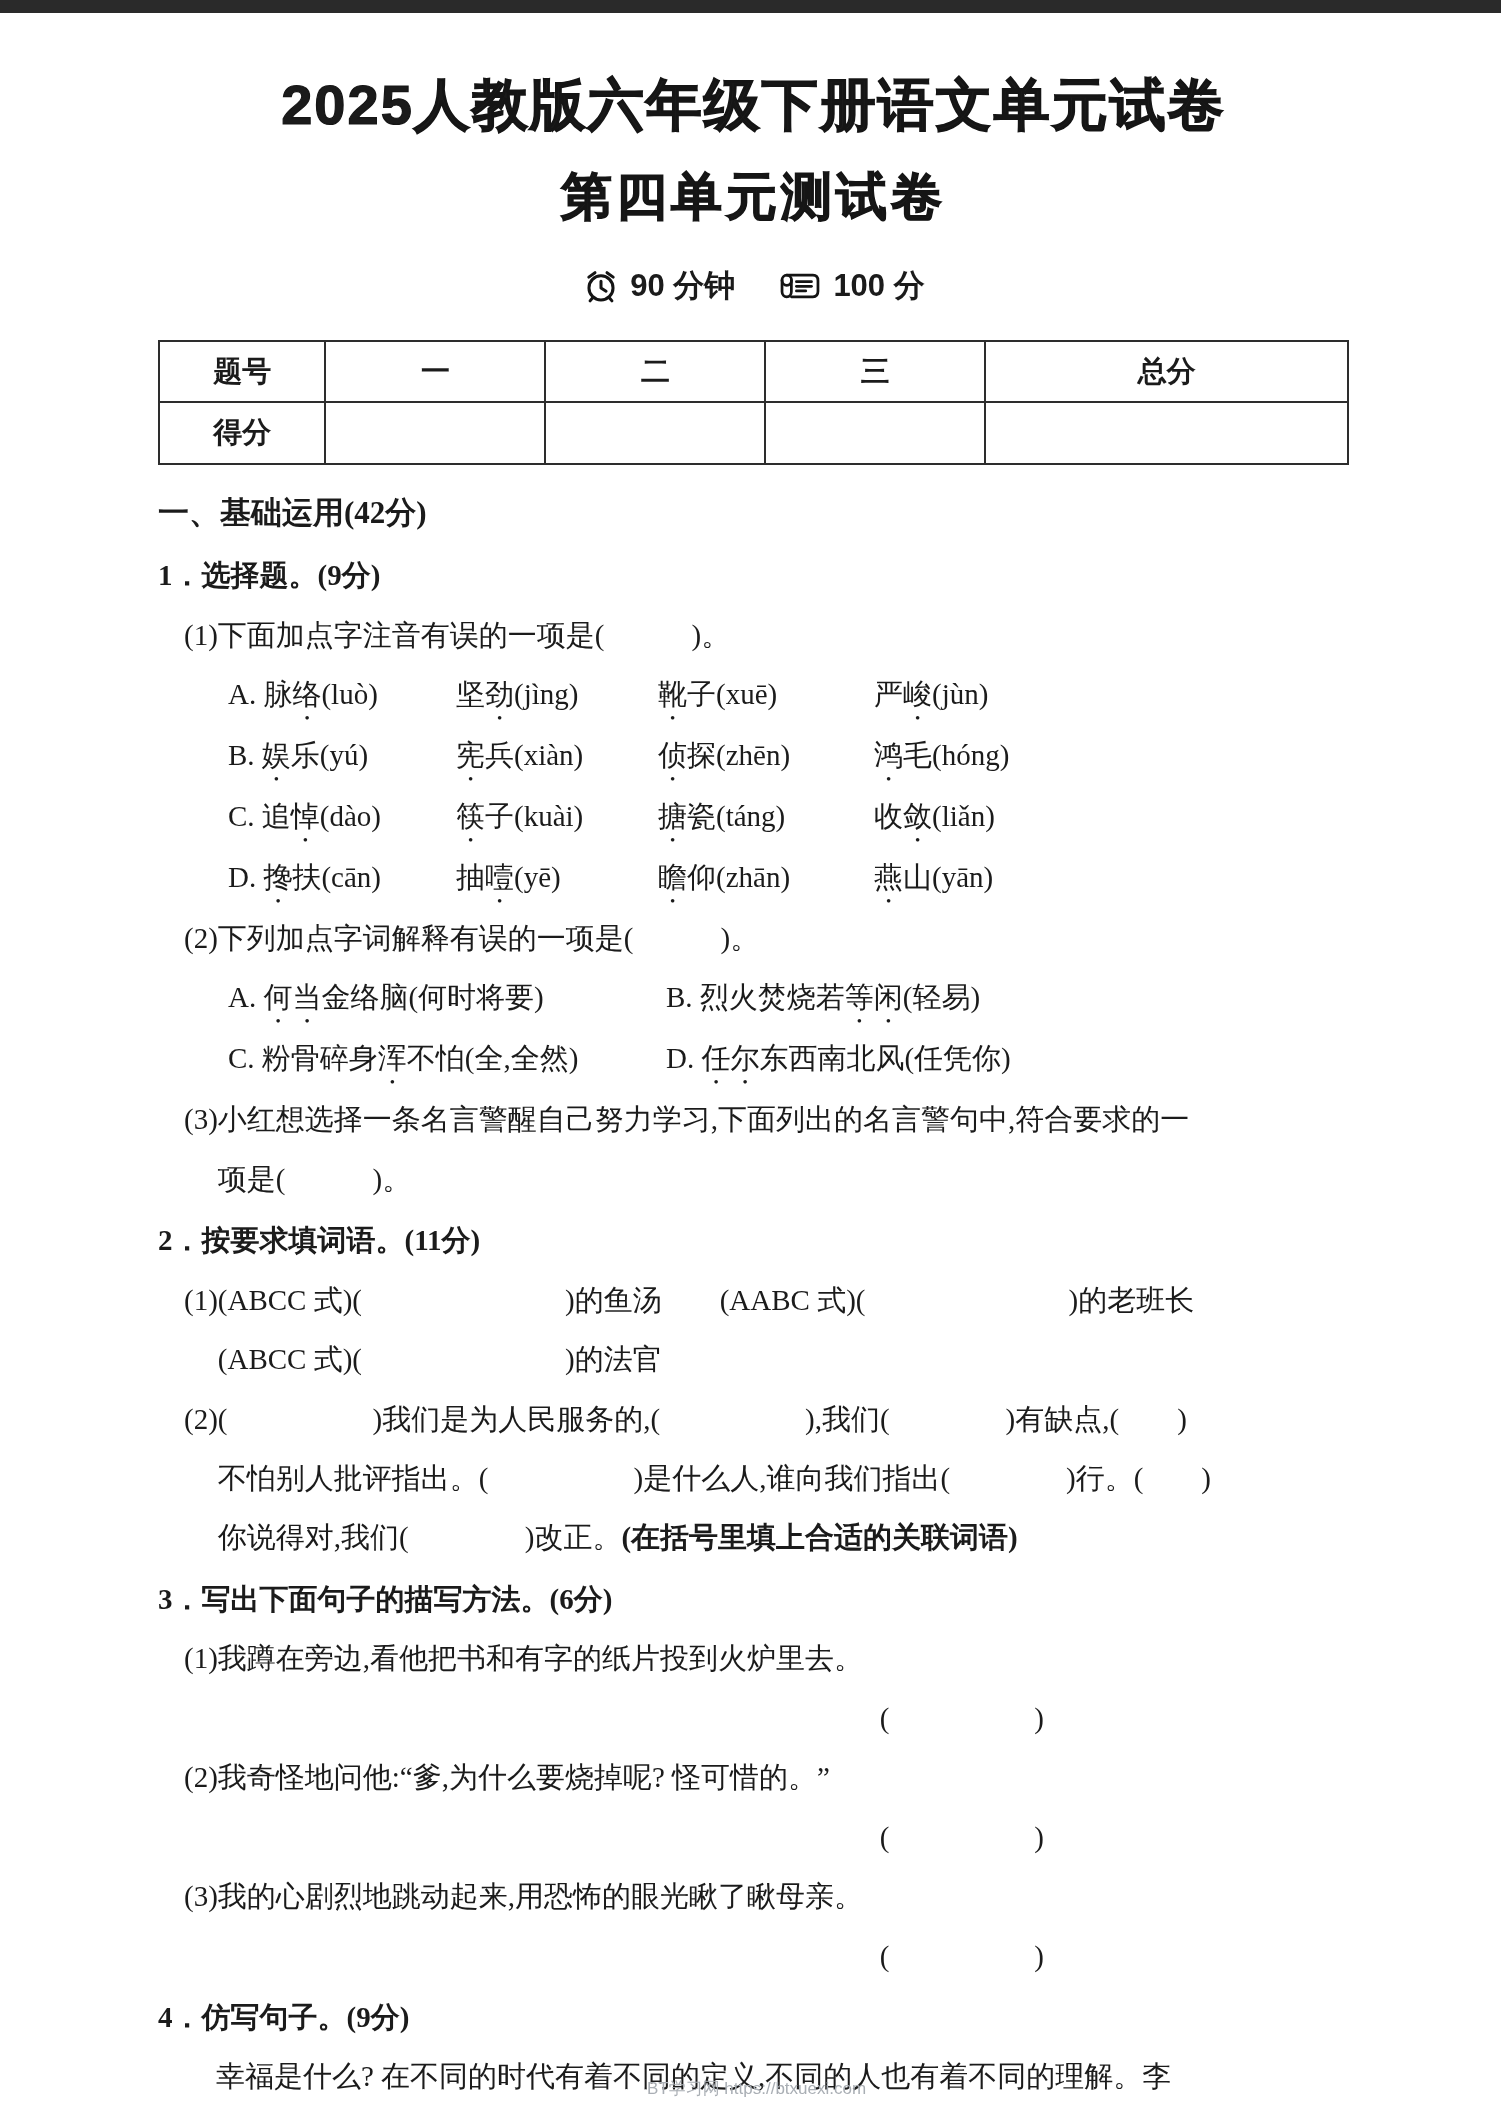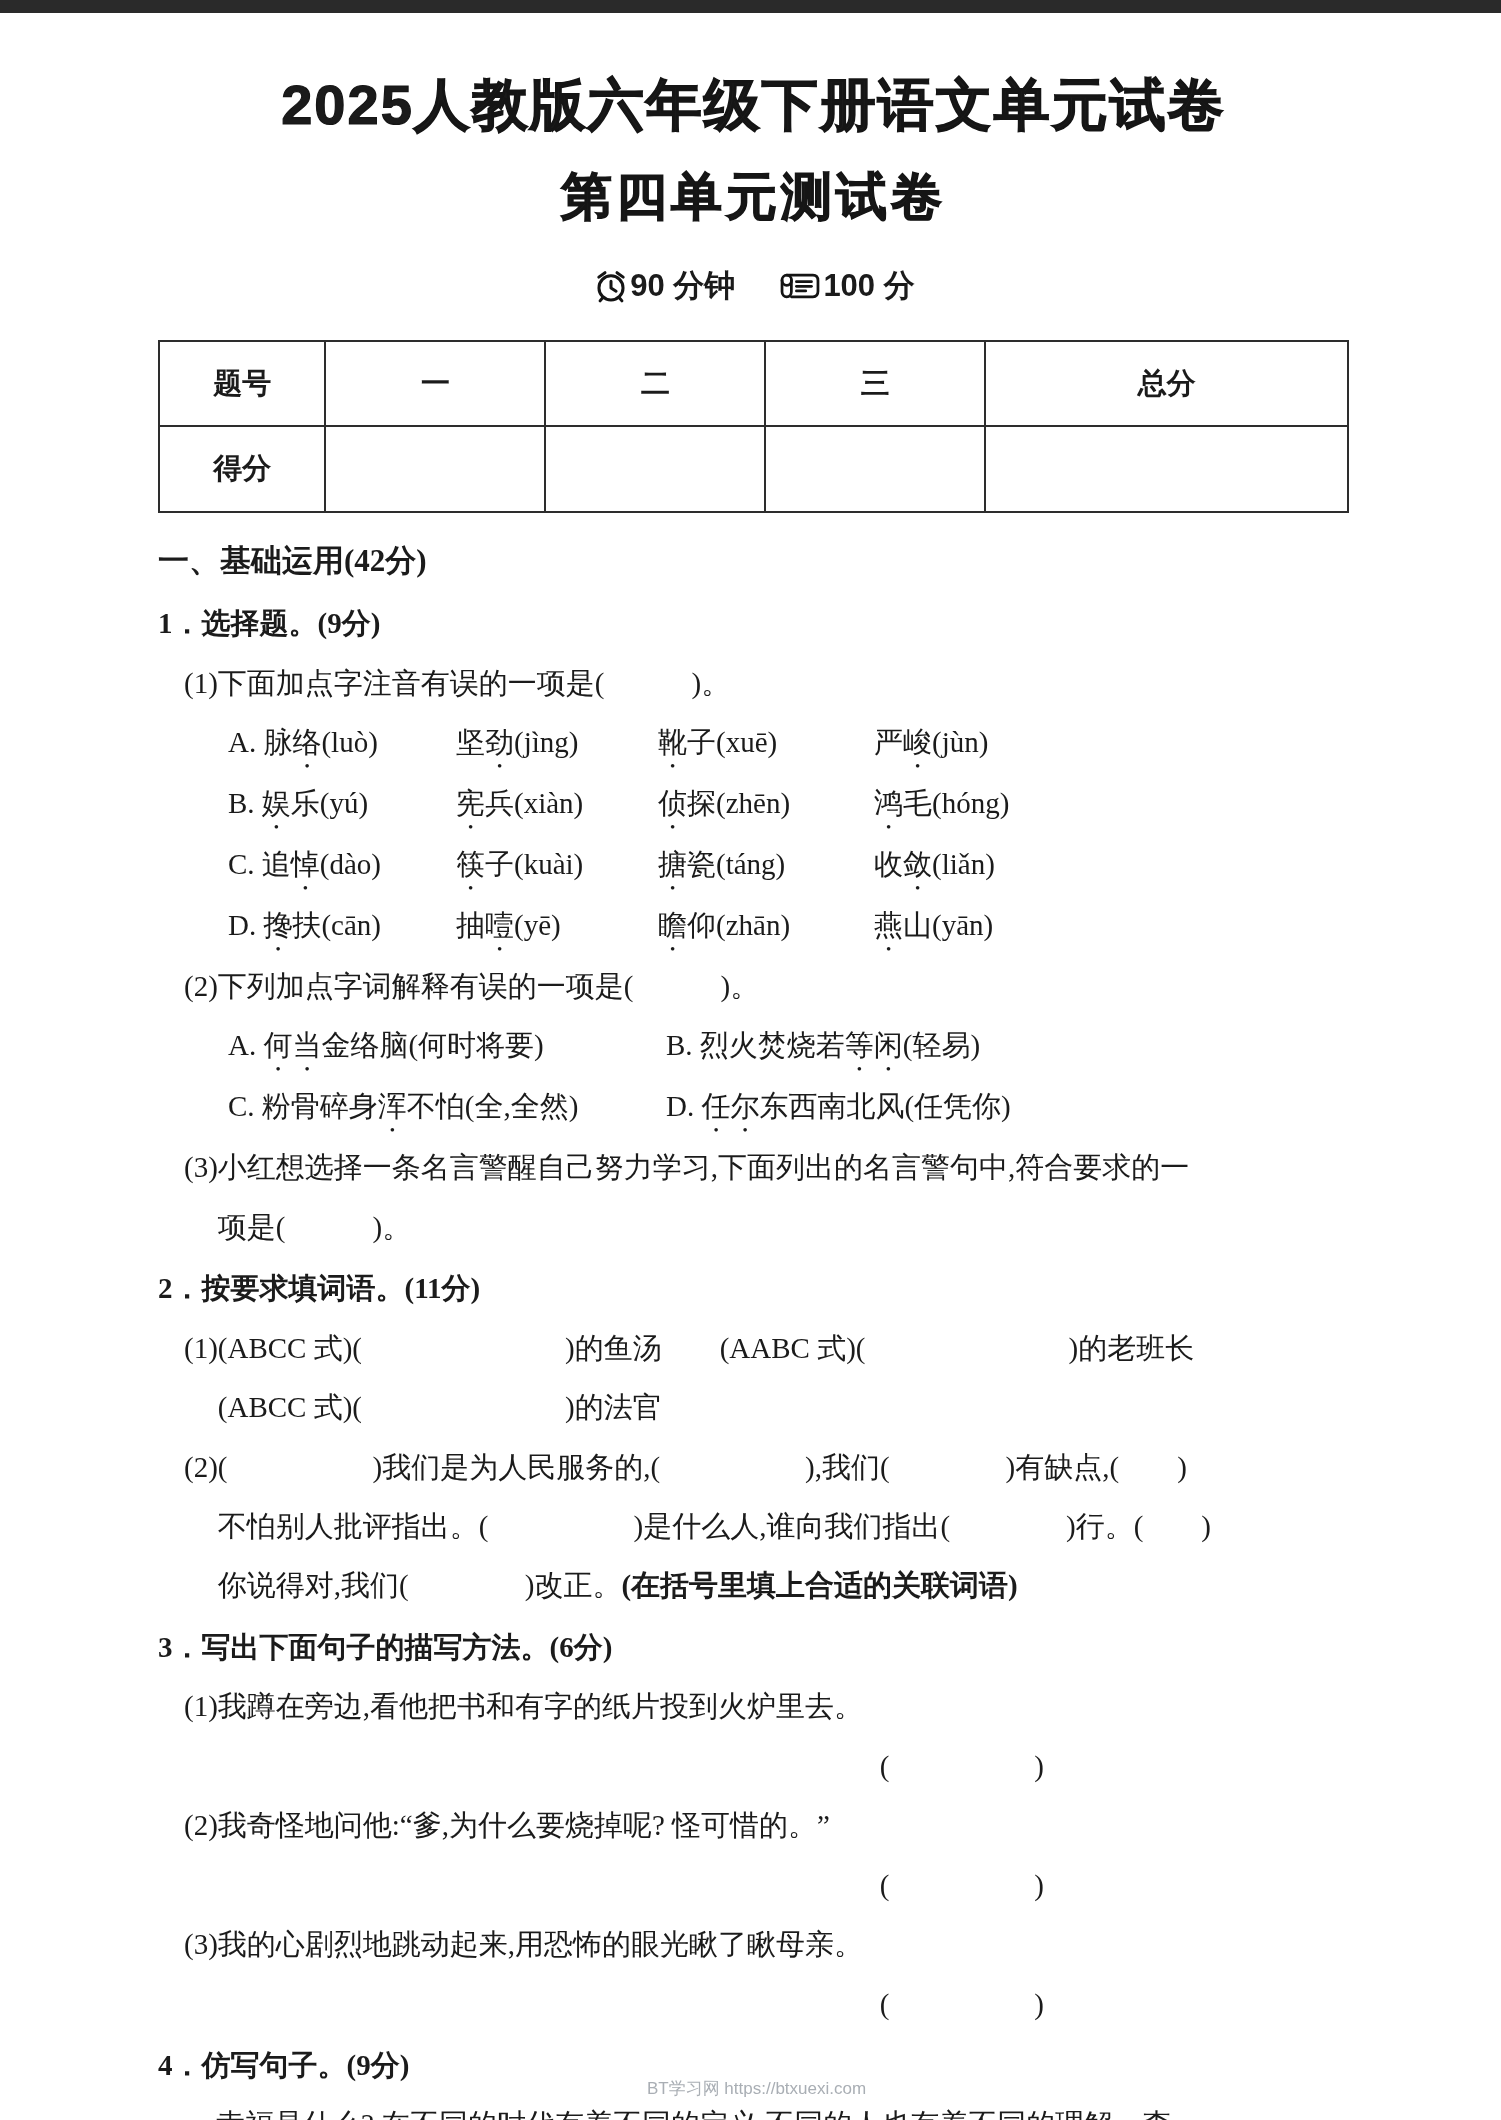--- a/index.html
+++ b/index.html
@@ -18,28 +18,28 @@
     letter-spacing:2px; -webkit-text-stroke:1.2px #151515; margin-top:22px;
   }
   .subtitle { font-size:51px; letter-spacing:4px; }
 
   .meta {
     display:flex; justify-content:center; align-items:center; gap:42px;
     margin:24px 0 22px;
     font-family:"Liberation Sans","DejaVu Sans",sans-serif;
     font-weight:bold; font-size:31px;
   }
-  .meta-item { display:flex; align-items:center; gap:0; }
+  .meta-item { display:flex; align-items:center; gap:10px; }
   .icon { display:inline-flex; align-items:center; }
 
   table.score-table {
     width:100%; border-collapse:collapse; table-layout:fixed;
     text-align:center; font-size:29px; margin:4px 0 16px;
   }
-  table.score-table td { border:2.5px solid #2d2d2d; height:48px; padding:12px; }
+  table.score-table td { border:2.5px solid #2d2d2d; height:48px; padding:0; }
   table.score-table tr.score-row td { height:58px; }
   table.score-table td.th { font-weight:bold; }
 
   .section-heading { font-weight:bold; font-size:31px; margin-top:8px; }
   .q-title { font-weight:bold; margin-top:2px; }
 
   .hang { display:flex; align-items:flex-start; padding-left:26px; }
   .marker { white-space:pre; flex:0 0 auto; }
   .hang-body { flex:1 1 auto; min-width:0; }
 

